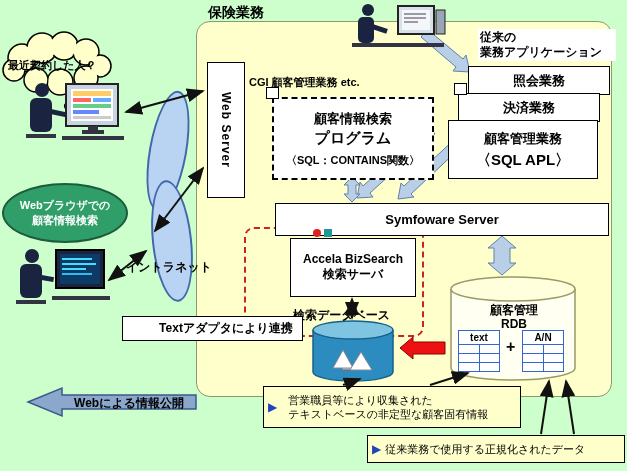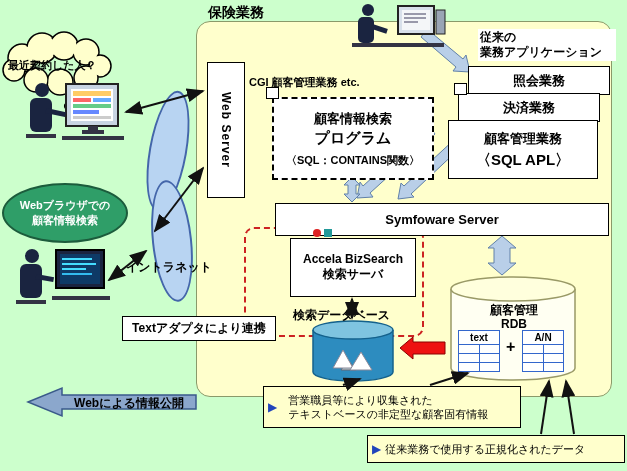--- a/index.html
+++ b/index.html
@@ -202,21 +202,21 @@
     <div class="grid">
       <div class="cell odd"></div>
         <div class="cell"></div>
       <div class="cell odd"></div>
         <div class="cell"></div>
       <div class="cell odd"></div>
         <div class="cell"></div>
     </div>
   </div>
 
-  <div class="box" style="left:122px;top:316px;width:152px;height:23px;font-size:12px;z-index:5;">
+  <div class="box" style="left:122px;top:316px;width:152px;height:23px;font-size:12px;z-index:5;padding-left:27px;">
     <span>Textアダプタにより連携</span>
   </div>
 
   <svg class="abs" style="left:24px;top:386px;z-index:2;" width="175" height="32" viewBox="0 0 175 32">
     <polygon points="4,16 38,2 38,9 172,9 172,23 38,23 38,30" fill="#8ba7cc" stroke="#3a5a8a" stroke-width="1.5"></polygon>
   </svg>
   <div class="lbl" style="left:59px;top:395px;width:140px;text-align:center;font-size:12px;font-weight:bold;">Webによる情報公開</div>
 
   <div class="note" style="left:263px;top:386px;width:248px;height:36px;">
     <span class="tri">▶</span>

